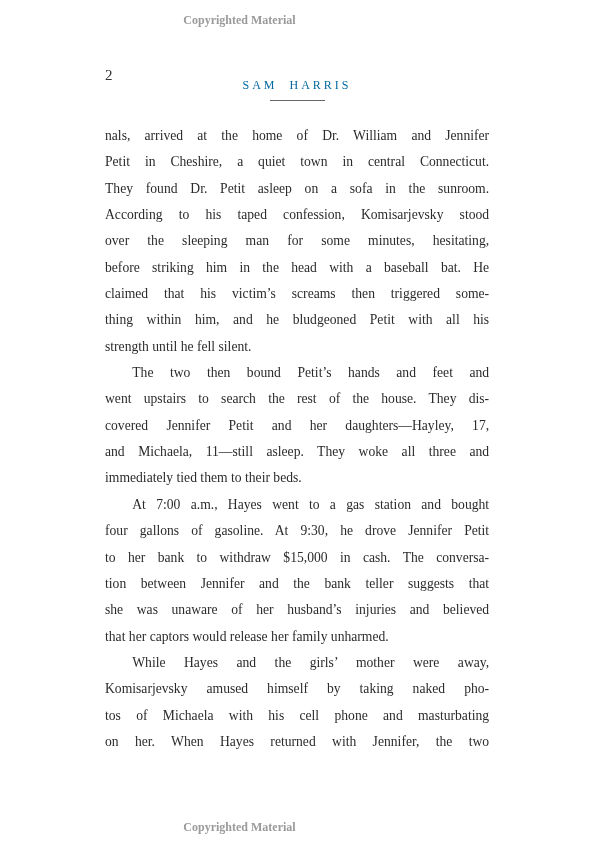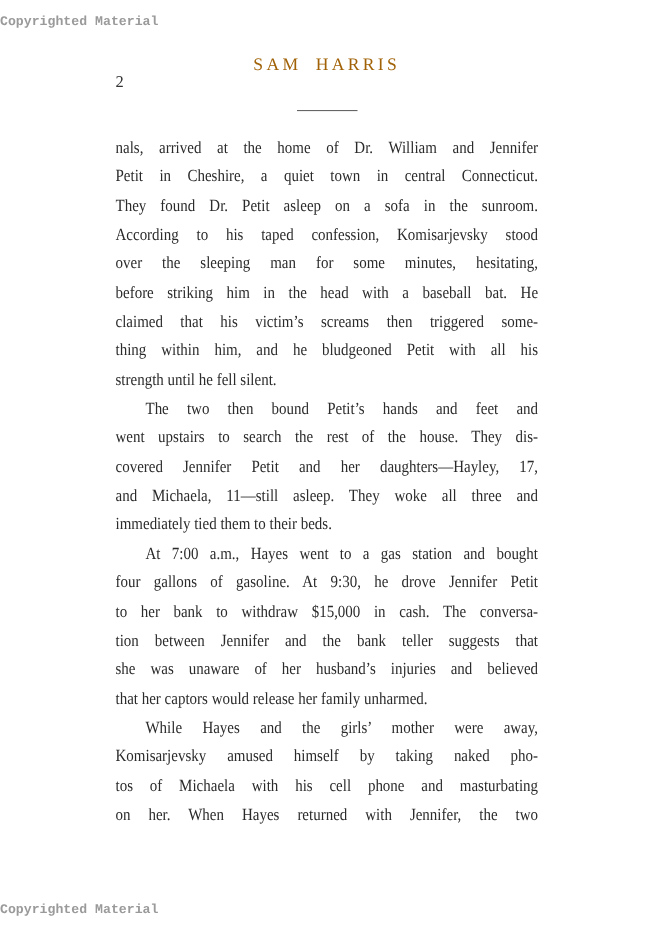--- a/index.html
+++ b/index.html
@@ -5,39 +5,39 @@
   html, body { margin: 0; padding: 0; }
   body {
     width: 600px; height: 860px;
     background: #ffffff;
     position: relative;
     font-family: "Liberation Serif", serif;
     overflow: hidden;
   }
   .notice {
     position: absolute; left: 0; width: 479px;
-    text-align: left;
-    font-family: Liberation Mono, monospace;
+    text-align: center;
+    font-family: Liberation Serif, serif;
     font-weight: bold;
     font-size: 12px;
     color: #9a9a9a;
   }
   .notice-top { top: 13px; }
   .notice-bottom { top: 820px; }
   .pagenum {
     position: absolute; left: 105px; top: 67px;
     font-size: 15px; color: #333333;
   }
   .runhead {
-    position: absolute; left: 105px; top: 51px; width: 384px;
+    position: absolute; left: 105px; top: 78px; width: 384px;
     text-align: center;
-    font-size: 16px;
+    font-size: 12px;
     letter-spacing: 3px;
     word-spacing: 6px;
-    color: #a16207;
+    color: #0369a1;
   }
   .headrule {
     position: absolute; left: 270px; top: 100px;
     width: 55px; height: 1px;
     background: #666666;
   }
   .textwrap {
     position: absolute; left: 105px; top: 122px;
     width: 437px;
     transform: scaleX(0.879);

